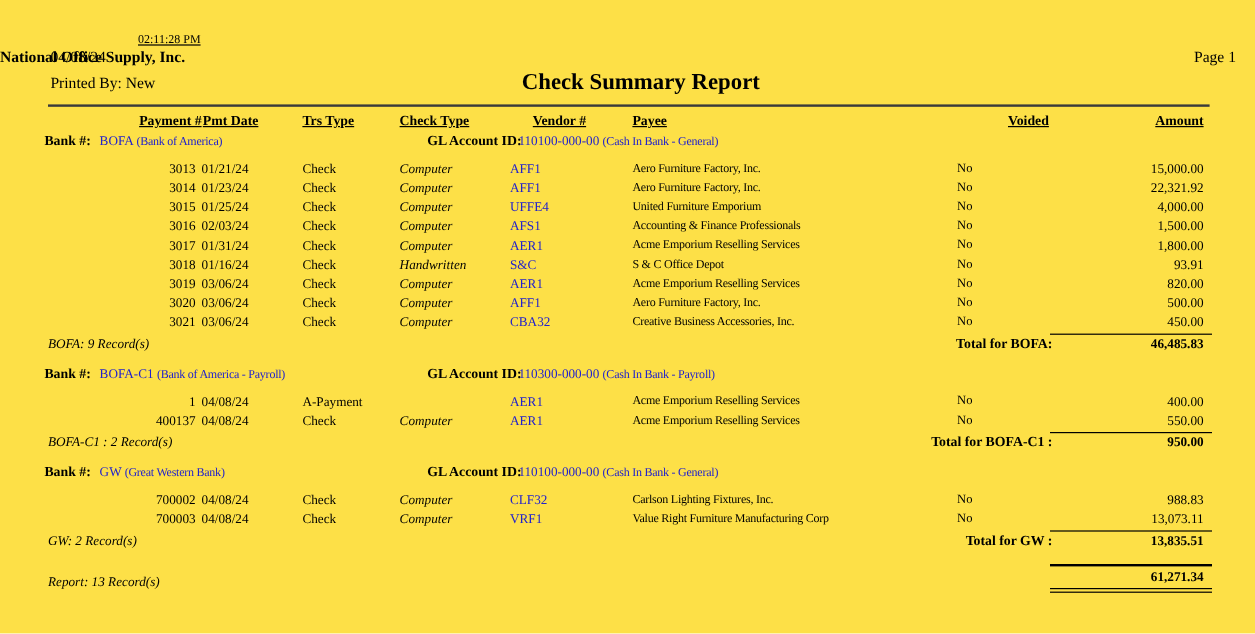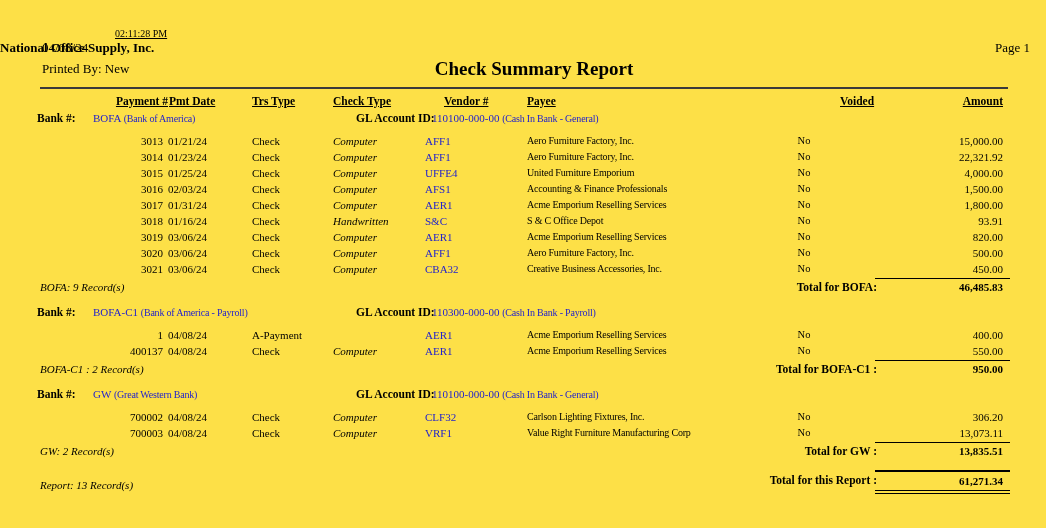--- a/index.html
+++ b/index.html
@@ -30,21 +30,21 @@
   .ch.payee   { left:527px; }
   .ch.voided  { left:840px; }
   .ch.amount  { left:890px; width:113px; text-align:right; }
 
   
   .content { position:absolute; left:0; top:112px; width:100%; }
   .section { margin-bottom:10px; }
 
   .bank-row { position:relative; height:22px; font-size:11px; }
   .bank-row .bank-label { position:absolute; left:37px;  top:0; font-weight:bold; font-size:11.5px; white-space:nowrap; }
-  .bank-row .bank-id    { position:absolute; left:93px;  top:0; color:#2222cc; white-space:nowrap; }
+  .bank-row .bank-id    { position:absolute; left:83px;  top:0; color:#2222cc; white-space:nowrap; }
   .bank-row .gl-label   { position:absolute; left:356px; top:0; font-weight:bold; font-size:11.5px; white-space:nowrap; }
   .bank-row .gl-id      { position:absolute; left:432px; top:0; color:#2222cc; white-space:nowrap; }
   .desc { font-size:10px; letter-spacing:-0.2px; }
 
   .row { position:relative; height:16px; font-size:11px; }
   .c { position:absolute; top:1px; white-space:nowrap; }
   .c.payment { left:80px;  width:83px; text-align:right; }
   .c.pdate   { left:168px; }
   .c.trs     { left:252px; }
   .c.ctype   { left:333px;font-style:italic; }
@@ -239,38 +239,37 @@
       <span class="gl-id"><span>110100-000-00</span> <span class="desc">(Cash In Bank - General)</span></span>
     </div>
         <div class="row">
           <span class="c payment">700002</span>
           <span class="c pdate">04/08/24</span>
           <span class="c trs">Check</span>
           <span class="c ctype">Computer</span>
           <span class="c vendor">CLF32</span>
           <span class="c payee">Carlson Lighting Fixtures, Inc.</span>
           <span class="c voided">No</span>
-          <span class="c amount">306.20</span>
+          <span class="c amount">988.83</span>
         </div>
         <div class="row">
           <span class="c payment">700003</span>
           <span class="c pdate">04/08/24</span>
           <span class="c trs">Check</span>
           <span class="c ctype">Computer</span>
           <span class="c vendor">VRF1</span>
           <span class="c payee">Value Right Furniture Manufacturing Corp</span>
           <span class="c voided">No</span>
           <span class="c amount">13,073.11</span>
         </div>
     <div class="total-row">
       <span class="reccount">GW: 2 Record(s)</span>
       <span class="tlabel">Total for GW :</span>
       <span class="tamount">13,835.51</span>
     </div>
       </div>
       <div class="footer-row">
   <span class="reccount">Report: 13 Record(s)</span>
-  <span class="tlabel">Total for this Report :</span>
   <span class="tamount">61,271.34</span>
       </div>
     </div>
 
 </div>
 
 </body></html>

